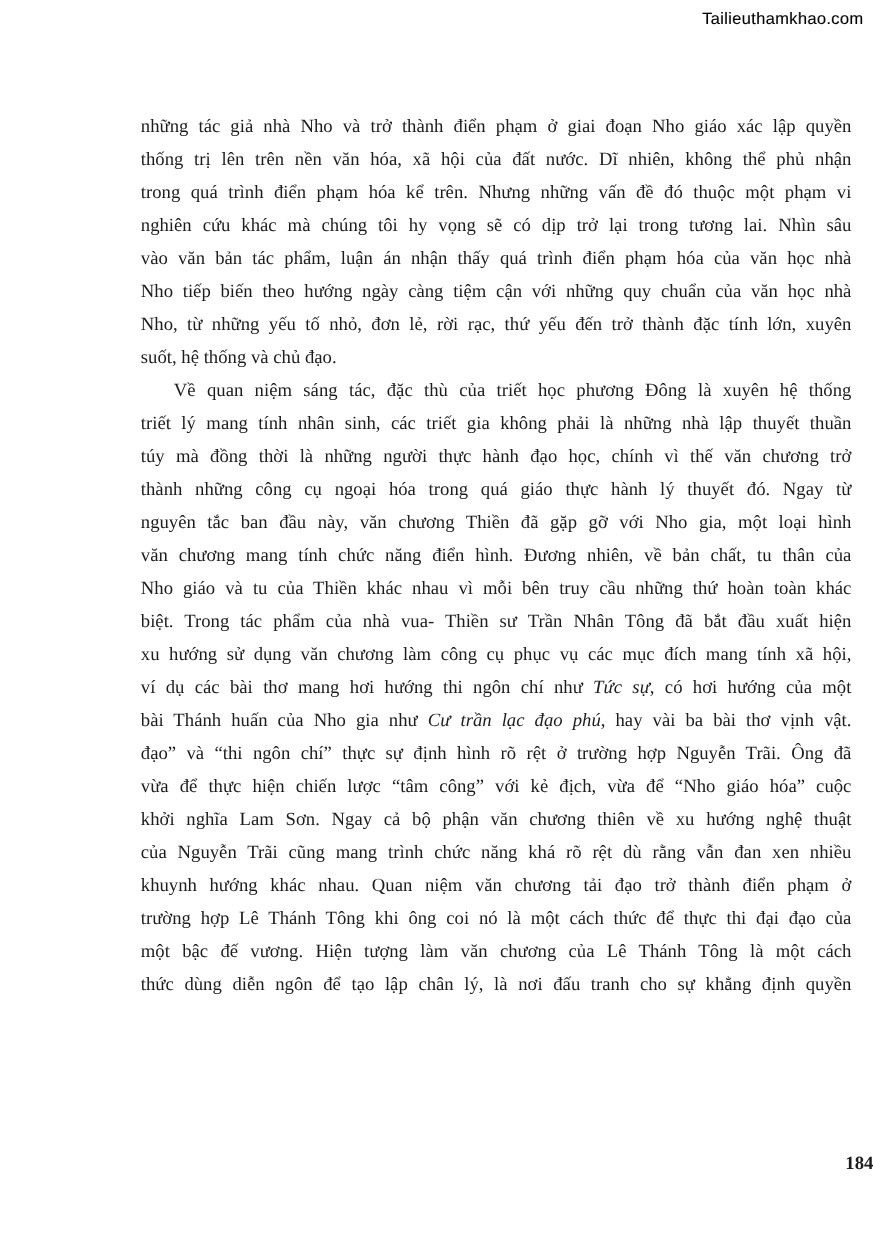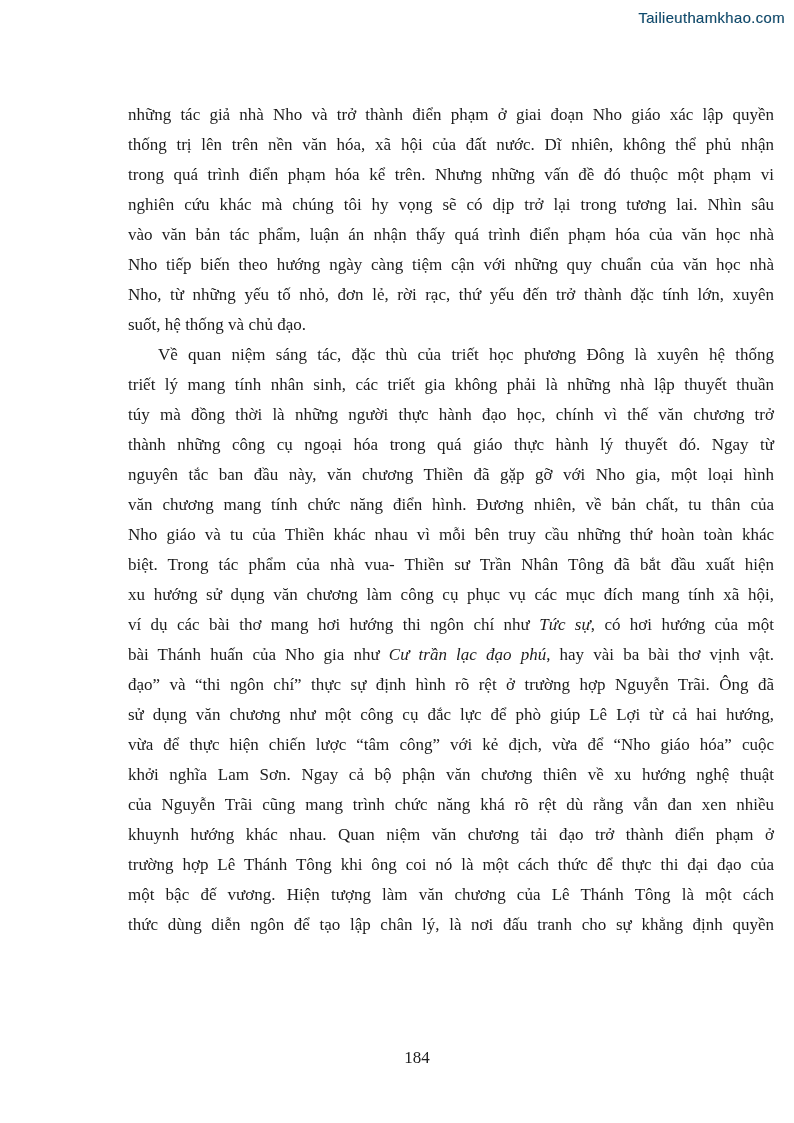--- a/index.html
+++ b/index.html
@@ -15,21 +15,21 @@
     overflow: hidden;
     font-family: "Liberation Serif", "DejaVu Serif", serif;
     color: #1c1c1c;
   }
   .watermark {
     position: absolute;
     top: 9px;
     right: 9px;
     font-family: "Liberation Sans", "DejaVu Sans", sans-serif;
     font-size: 15px;
-    color: #0c4a6e;
+    color: #000000;
     text-shadow: 1px 1px 0 #ffffff, -0.5px -0.5px 0 #b9b9b9;
     letter-spacing: 0.3px;
   }
   .content {
     position: absolute;
     top: 100px;
     left: 128px;
     width: 646px;
     font-size: 17px;
     line-height: 30px;
@@ -47,23 +47,24 @@
     text-align: left;
     text-align-last: left;
   }
   .line.indent { text-indent: 30px; }
   .it { font-style: italic; }
   .footer {
     position: absolute;
     top: 1048px;
     left: 40px;
     width: 754px;
-    text-align: center;
+    text-align: right;
     font-size: 17px;
     color: #1c1c1c;
+    font-weight: bold;
   }
 </style>
 </head>
 <body>
 
 <div class="page">
   <div class="watermark">Tailieuthamkhao.com</div>
 
   <div class="content" id="body-text">
       <div class="para">
@@ -82,21 +83,20 @@
         <div class="line"><span>túy mà đồng thời là những người thực hành đạo học, chính vì thế văn chương trở</span></div>
         <div class="line"><span>thành những công cụ ngoại hóa trong quá giáo thực hành lý thuyết đó. Ngay từ</span></div>
         <div class="line"><span>nguyên tắc ban đầu này, văn chương Thiền đã gặp gỡ với Nho gia, một loại hình</span></div>
         <div class="line"><span>văn chương mang tính chức năng điển hình. Đương nhiên, về bản chất, tu thân của</span></div>
         <div class="line"><span>Nho giáo và tu của Thiền khác nhau vì mỗi bên truy cầu những thứ hoàn toàn khác</span></div>
         <div class="line"><span>biệt. Trong tác phẩm của nhà vua- Thiền sư Trần Nhân Tông đã bắt đầu xuất hiện</span></div>
         <div class="line"><span>xu hướng sử dụng văn chương làm công cụ phục vụ các mục đích mang tính xã hội,</span></div>
         <div class="line"><span>ví dụ các bài thơ mang hơi hướng thi ngôn chí như </span><span class="it">Tức sự</span><span>, có hơi hướng của một</span></div>
         <div class="line"><span>bài Thánh huấn của Nho gia như </span><span class="it">Cư trần lạc đạo phú</span><span>, hay vài ba bài thơ vịnh vật.</span></div>
         <div class="line"><span>đạo” và “thi ngôn chí” thực sự định hình rõ rệt ở trường hợp Nguyễn Trãi. Ông đã</span></div>
-        <div class="line"><span>sử dụng văn chương như một công cụ đắc lực để phò giúp Lê Lợi từ cả hai hướng,</span></div>
         <div class="line"><span>vừa để thực hiện chiến lược “tâm công” với kẻ địch, vừa để “Nho giáo hóa” cuộc</span></div>
         <div class="line"><span>khởi nghĩa Lam Sơn. Ngay cả bộ phận văn chương thiên về xu hướng nghệ thuật</span></div>
         <div class="line"><span>của Nguyễn Trãi cũng mang trình chức năng khá rõ rệt dù rằng vẫn đan xen nhiều</span></div>
         <div class="line"><span>khuynh hướng khác nhau. Quan niệm văn chương tải đạo trở thành điển phạm ở</span></div>
         <div class="line"><span>trường hợp Lê Thánh Tông khi ông coi nó là một cách thức để thực thi đại đạo của</span></div>
         <div class="line"><span>một bậc đế vương. Hiện tượng làm văn chương của Lê Thánh Tông là một cách</span></div>
         <div class="line"><span>thức dùng diễn ngôn để tạo lập chân lý, là nơi đấu tranh cho sự khẳng định quyền</span></div>
       </div>
     </div>
 

